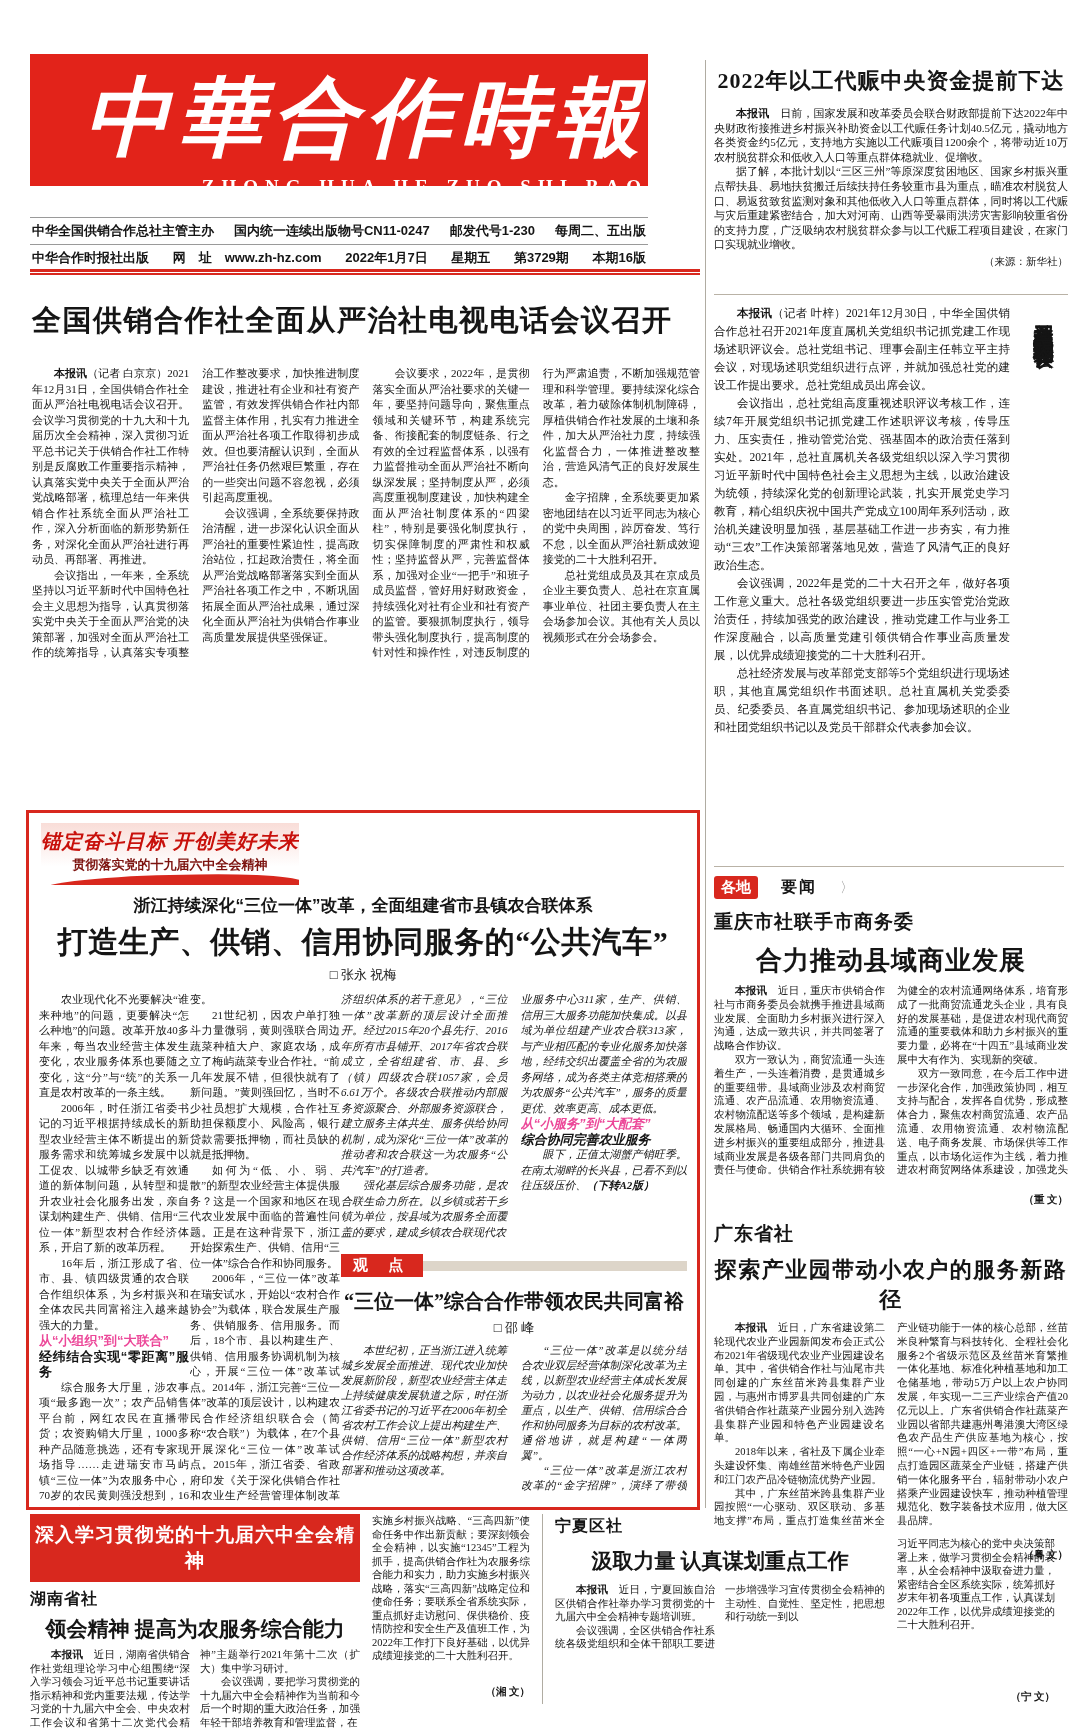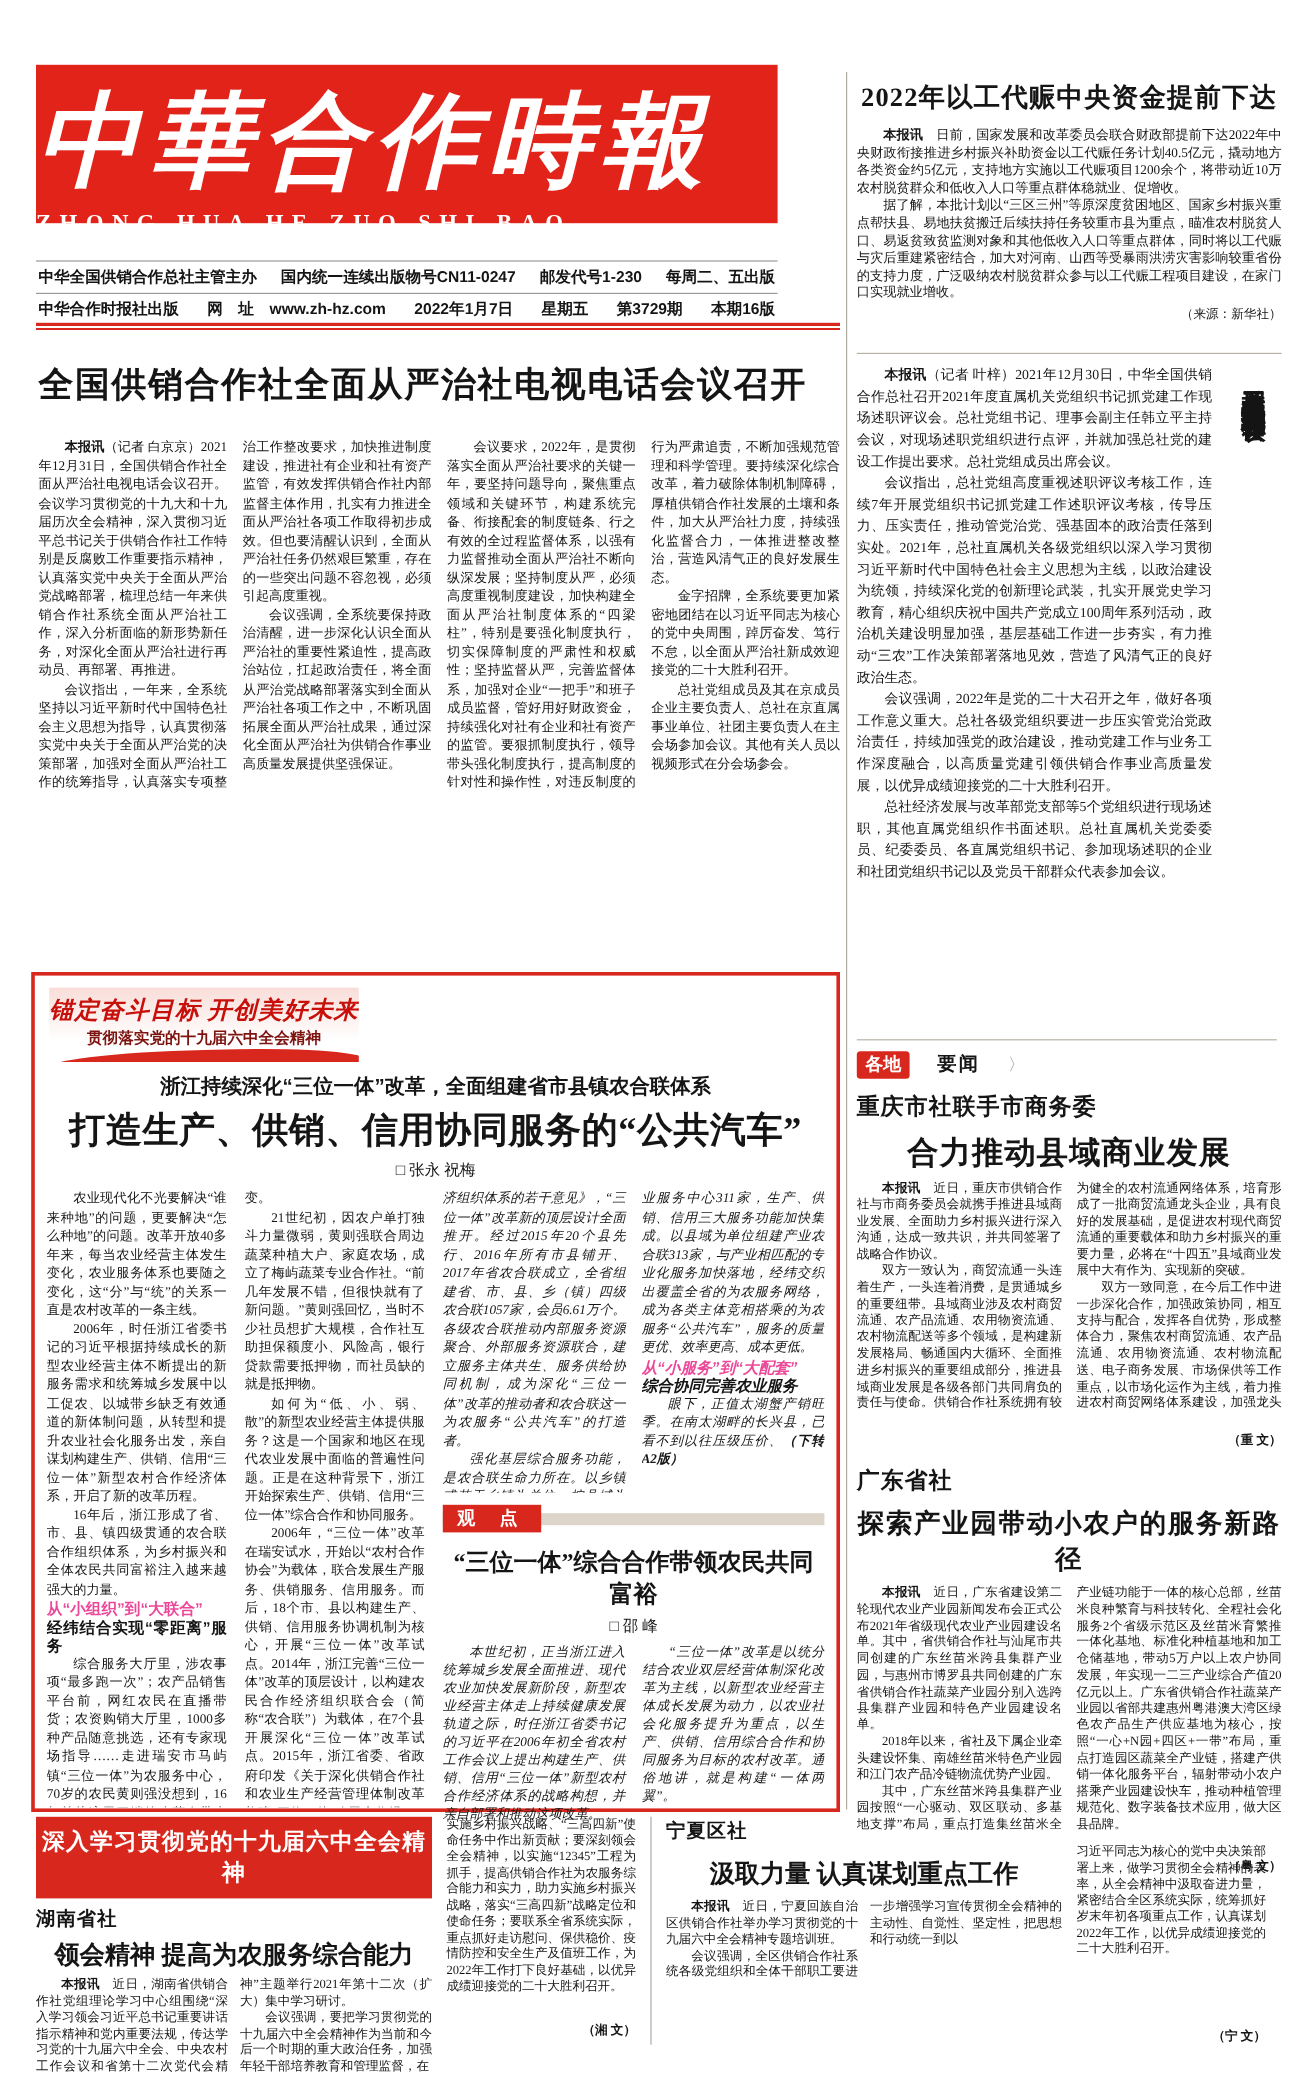--- a/index.html
+++ b/index.html
@@ -5,21 +5,21 @@
   html,body{margin:0;padding:0;background:#fff;}
   .page{position:relative;width:1080px;height:1734px;background:#fff;overflow:hidden;
         font-family:"Liberation Serif","DejaVu Serif",serif;color:#151515;}
   .abs{position:absolute;}
   .sans{font-family:"Liberation Sans","DejaVu Sans",sans-serif;}
   .jtext{text-align:justify;}
   .jtext p{margin:0;text-indent:2em;}
   .clip{overflow:hidden;}
 
   
-  .mast-box{left:30px;top:54px;width:618px;height:132px;background:#e2231a;text-align:left;}
+  .mast-box{left:30px;top:54px;width:618px;height:132px;background:#e2231a;text-align:right;}
   .mast-title{color:#fff;font-weight:bold;font-style:italic;font-size:86px;line-height:112px;
               letter-spacing:8px;margin-top:8px;}
   .mast-pinyin{color:#fff;font-weight:bold;font-size:19px;letter-spacing:7px;margin-top:2px;}
   .info-wrap{left:30px;top:217px;width:618px;}
   .info-row{display:flex;justify-content:space-between;align-items:center;
             font-size:13px;font-weight:bold;padding:4px 2px;border-top:1px solid #9a9a9a;}
   .red-rule{left:30px;top:269px;width:670px;height:6px;
             background:linear-gradient(#d8281e 0 3px,#fff 3px 4px,#d8281e 4px 6px);}
 
   
@@ -63,21 +63,21 @@
           background:linear-gradient(#f9ddd8,#fff 70%);overflow:hidden;}
   .banner-t1{color:#c8100b;font-weight:bold;font-style:italic;font-size:20px;text-align:center;
              margin-top:5px;letter-spacing:1px;}
   .banner-t2{color:#7d1410;font-weight:bold;font-size:13px;text-align:center;margin-top:1px;}
   .banner-ribbon{position:absolute;bottom:-4px;left:-6px;right:-6px;height:14px;
                  background:#d8281e;border-radius:50% 40% 0 0/100% 80% 0 0;
                  transform:rotate(-1.2deg);}
   .feat-kicker{text-align:center;font-weight:bold;font-size:17px;margin-top:9px;}
   .feat-h{text-align:center;font-weight:bold;font-size:30px;margin:5px 0 3px;letter-spacing:0.5px;}
   .feat-by{text-align:center;font-size:13px;margin-bottom:8px;}
-  .feat-body{display:flex;gap:15px;height:514px;}
+  .feat-body{display:flex;gap:1px;height:514px;}
   .fcol{font-size:11px;line-height:15.5px;}
   .c150{width:150px;}
   .sub-red{color:#ec4899;font-weight:bold;font-size:13px;font-family:"Liberation Sans","DejaVu Sans",sans-serif;
            margin-top:5px;text-indent:0 !important;}
   .sub-bold{font-weight:bold;font-size:13px;font-family:"Liberation Sans","DejaVu Sans",sans-serif;
             text-indent:0 !important;}
   .rstack{flex:1;display:flex;flex-direction:column;}
   .rrow{display:flex;gap:13px;height:252px;}
   .rrow>div{flex:1;font-style:italic;}
 

